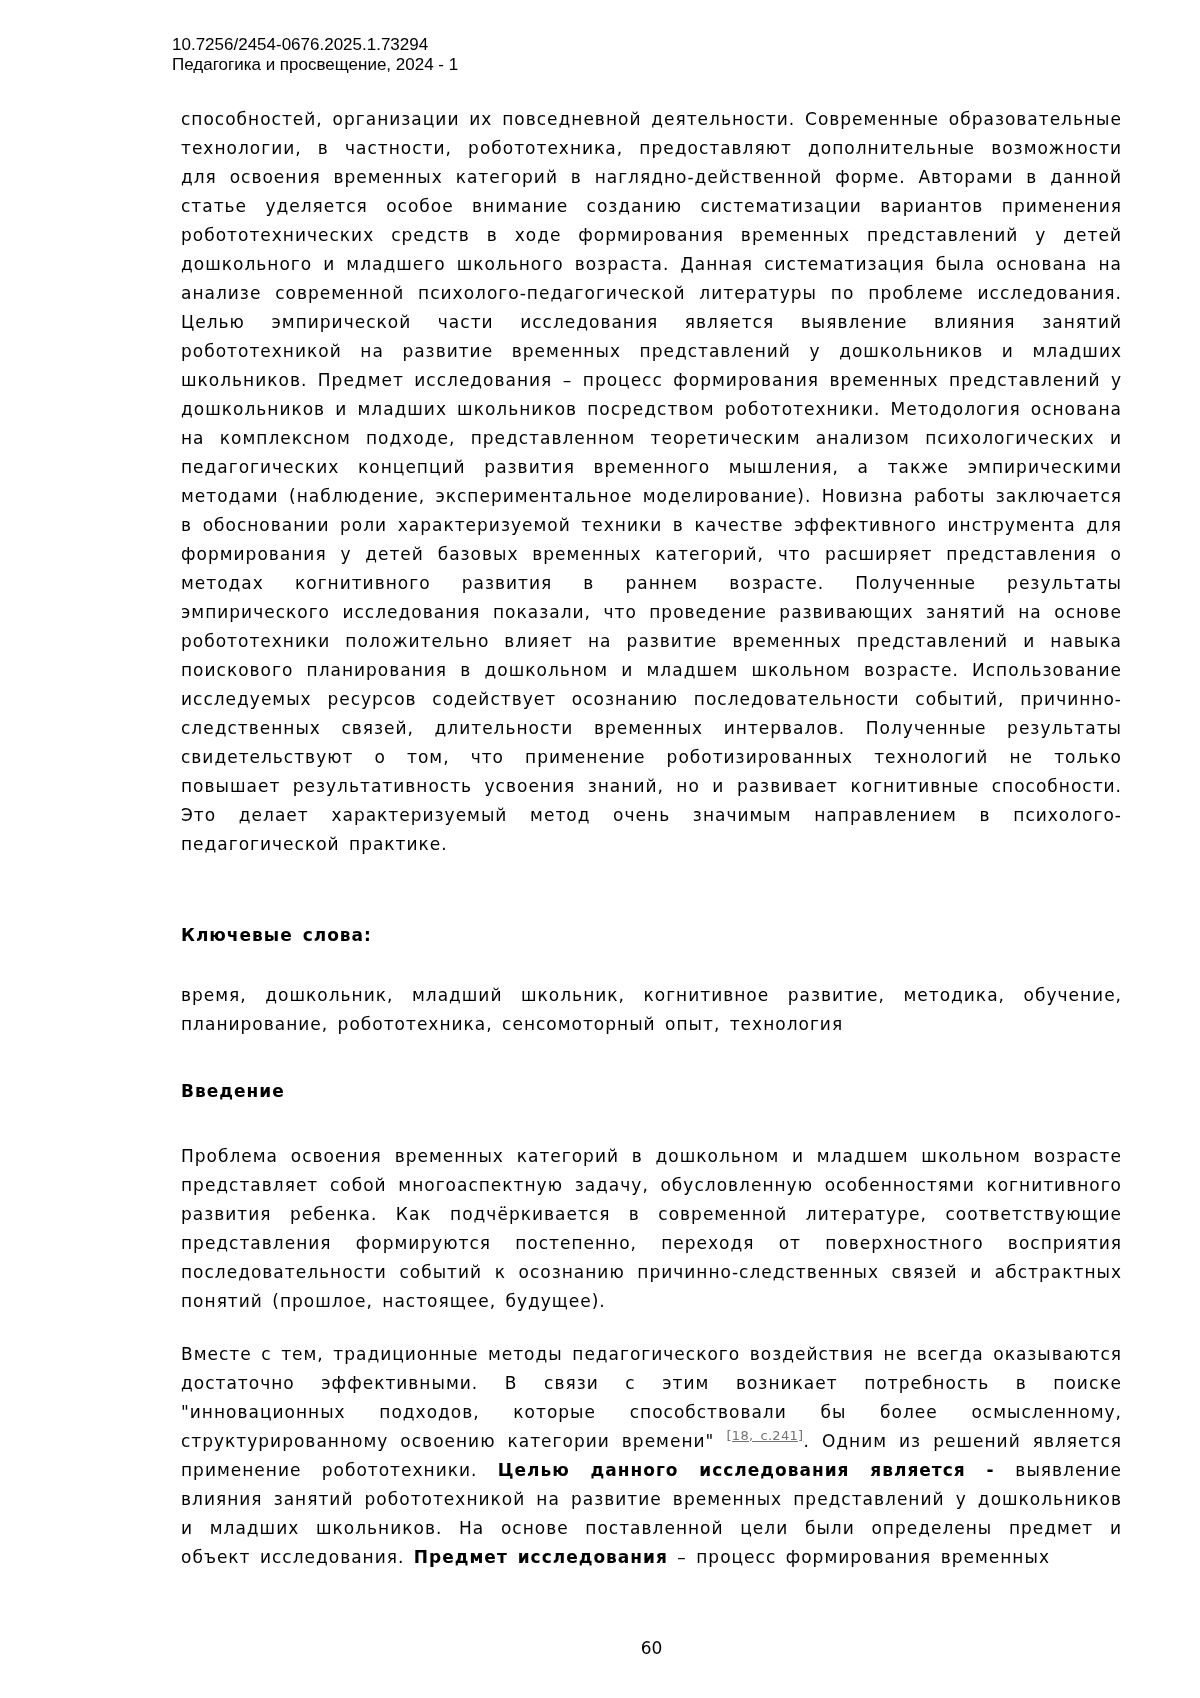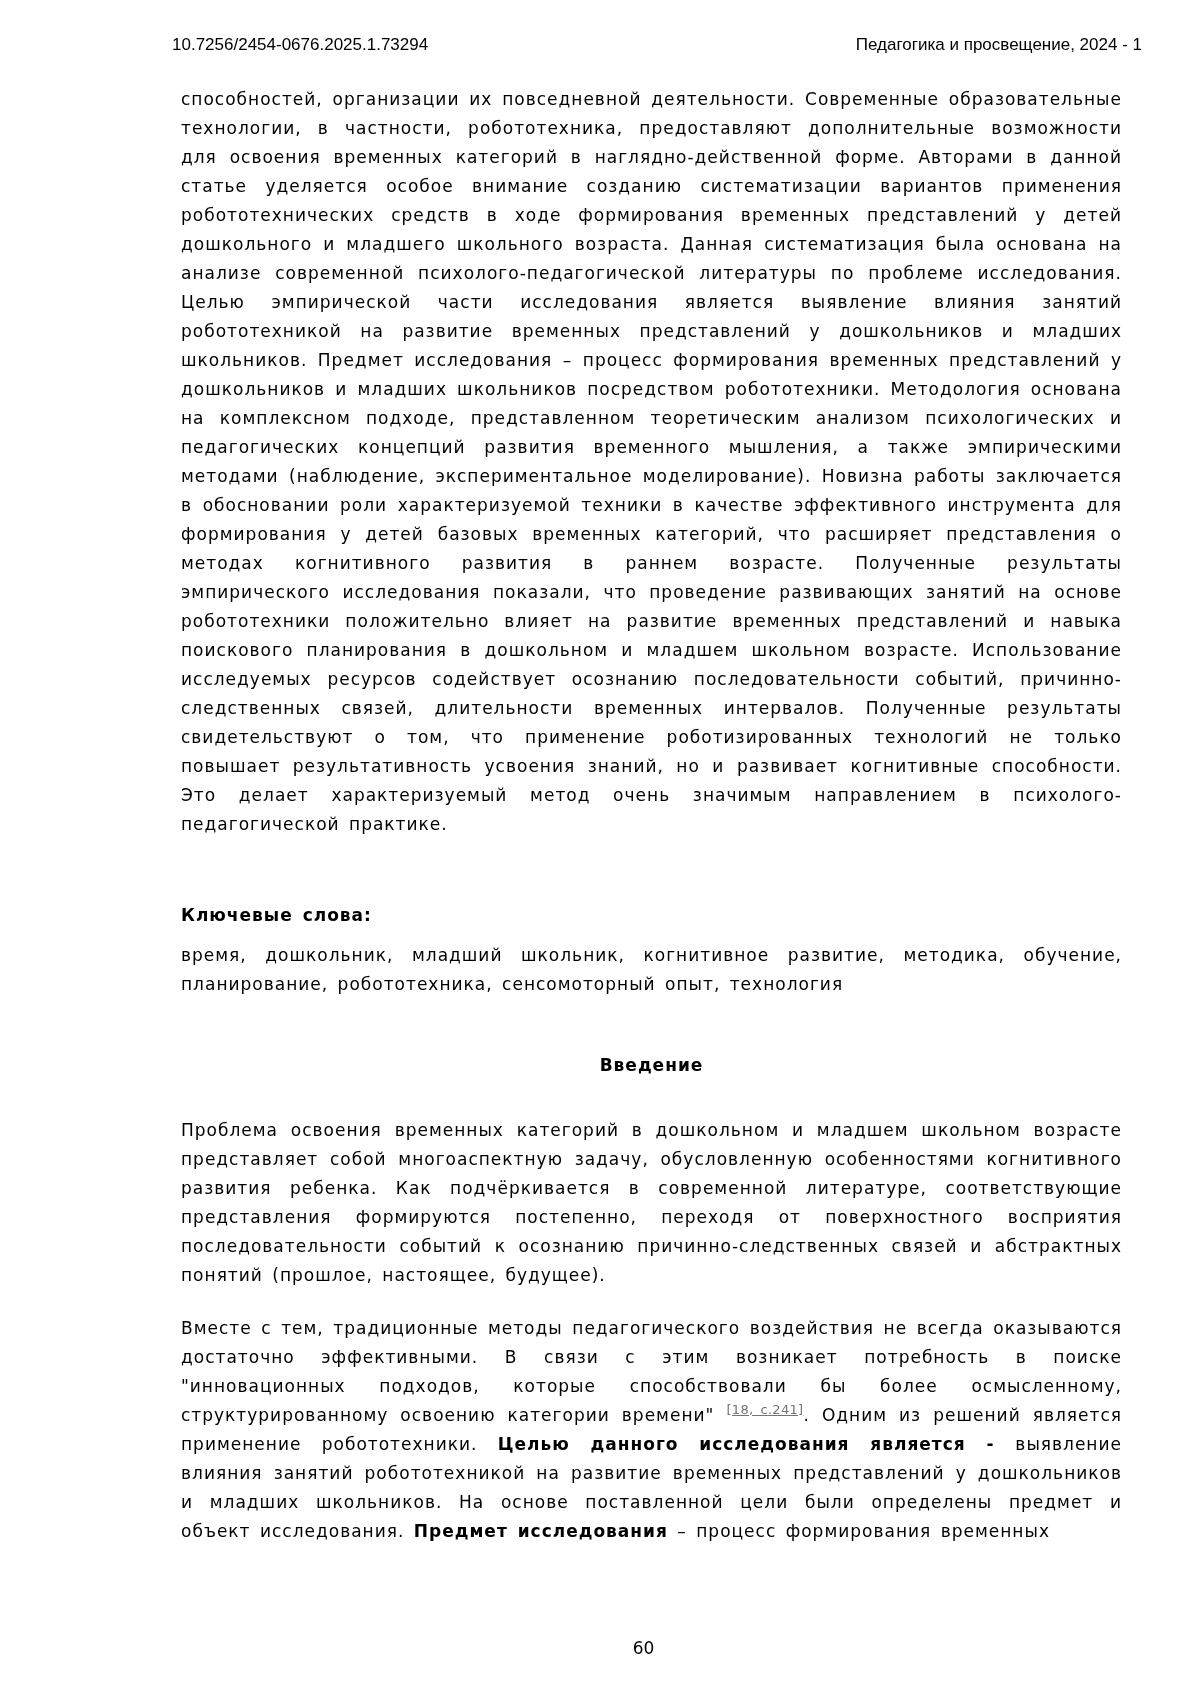--- a/index.html
+++ b/index.html
@@ -1,15 +1,15 @@
 <!DOCTYPE html>
 <html lang="ru"><head>
 <meta charset="utf-8">
 <style>
-  * { box-sizing: border-box; }
+  * { box-sizing: border-box; flex-direction: column; }
   html, body { margin: 0; padding: 0; }
   body {
     width: 1200px;
     height: 1698px;
     background: #ffffff;
     color: #000000;
     font-family: "DejaVu Sans", sans-serif;
     position: relative;
     overflow: hidden;
   }
@@ -30,43 +30,42 @@
     letter-spacing: 1px;
     word-spacing: 3px;
   }
   p { margin: 0; }
   .justified { text-align: justify; }
   .abstract { margin-top: 12px; }
   .kw-label {
     margin-top: 62px;
     font-weight: bold;
   }
-  .kw-text { margin-top: 11px; }
+  .kw-text { margin-top: 31px; }
   .intro-heading {
-    margin-top: 52px;
-    text-align: center;
+    margin-top: 38px;
     font-weight: bold;
   }
   .body-p { margin-top: 36px; }
   .body-p + .body-p { margin-top: 24px; }
   sup.cite {
     line-height: 0;
     font-size: 13px;
     letter-spacing: 0.3px;
     word-spacing: 0;
   }
   sup.cite a {
     color: #737373;
     text-decoration: underline;
     cursor: pointer;
   }
   .page-number {
     position: absolute;
     top: 1638px;
-    left: 173px;
+    left: 181px;
     width: 941px;
     text-align: center;
     font-size: 17px;
   }
 </style>
 </head>
 <body>
 
 <div class="page-header">
   <span>10.7256/2454-0676.2025.1.73294</span>

